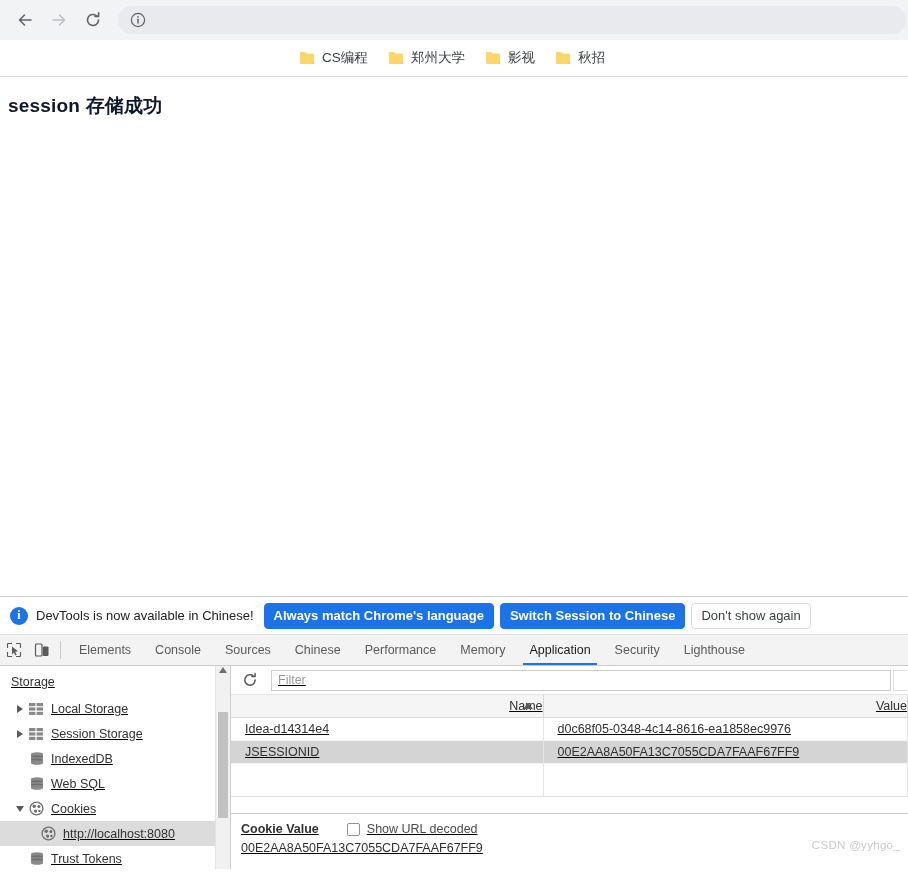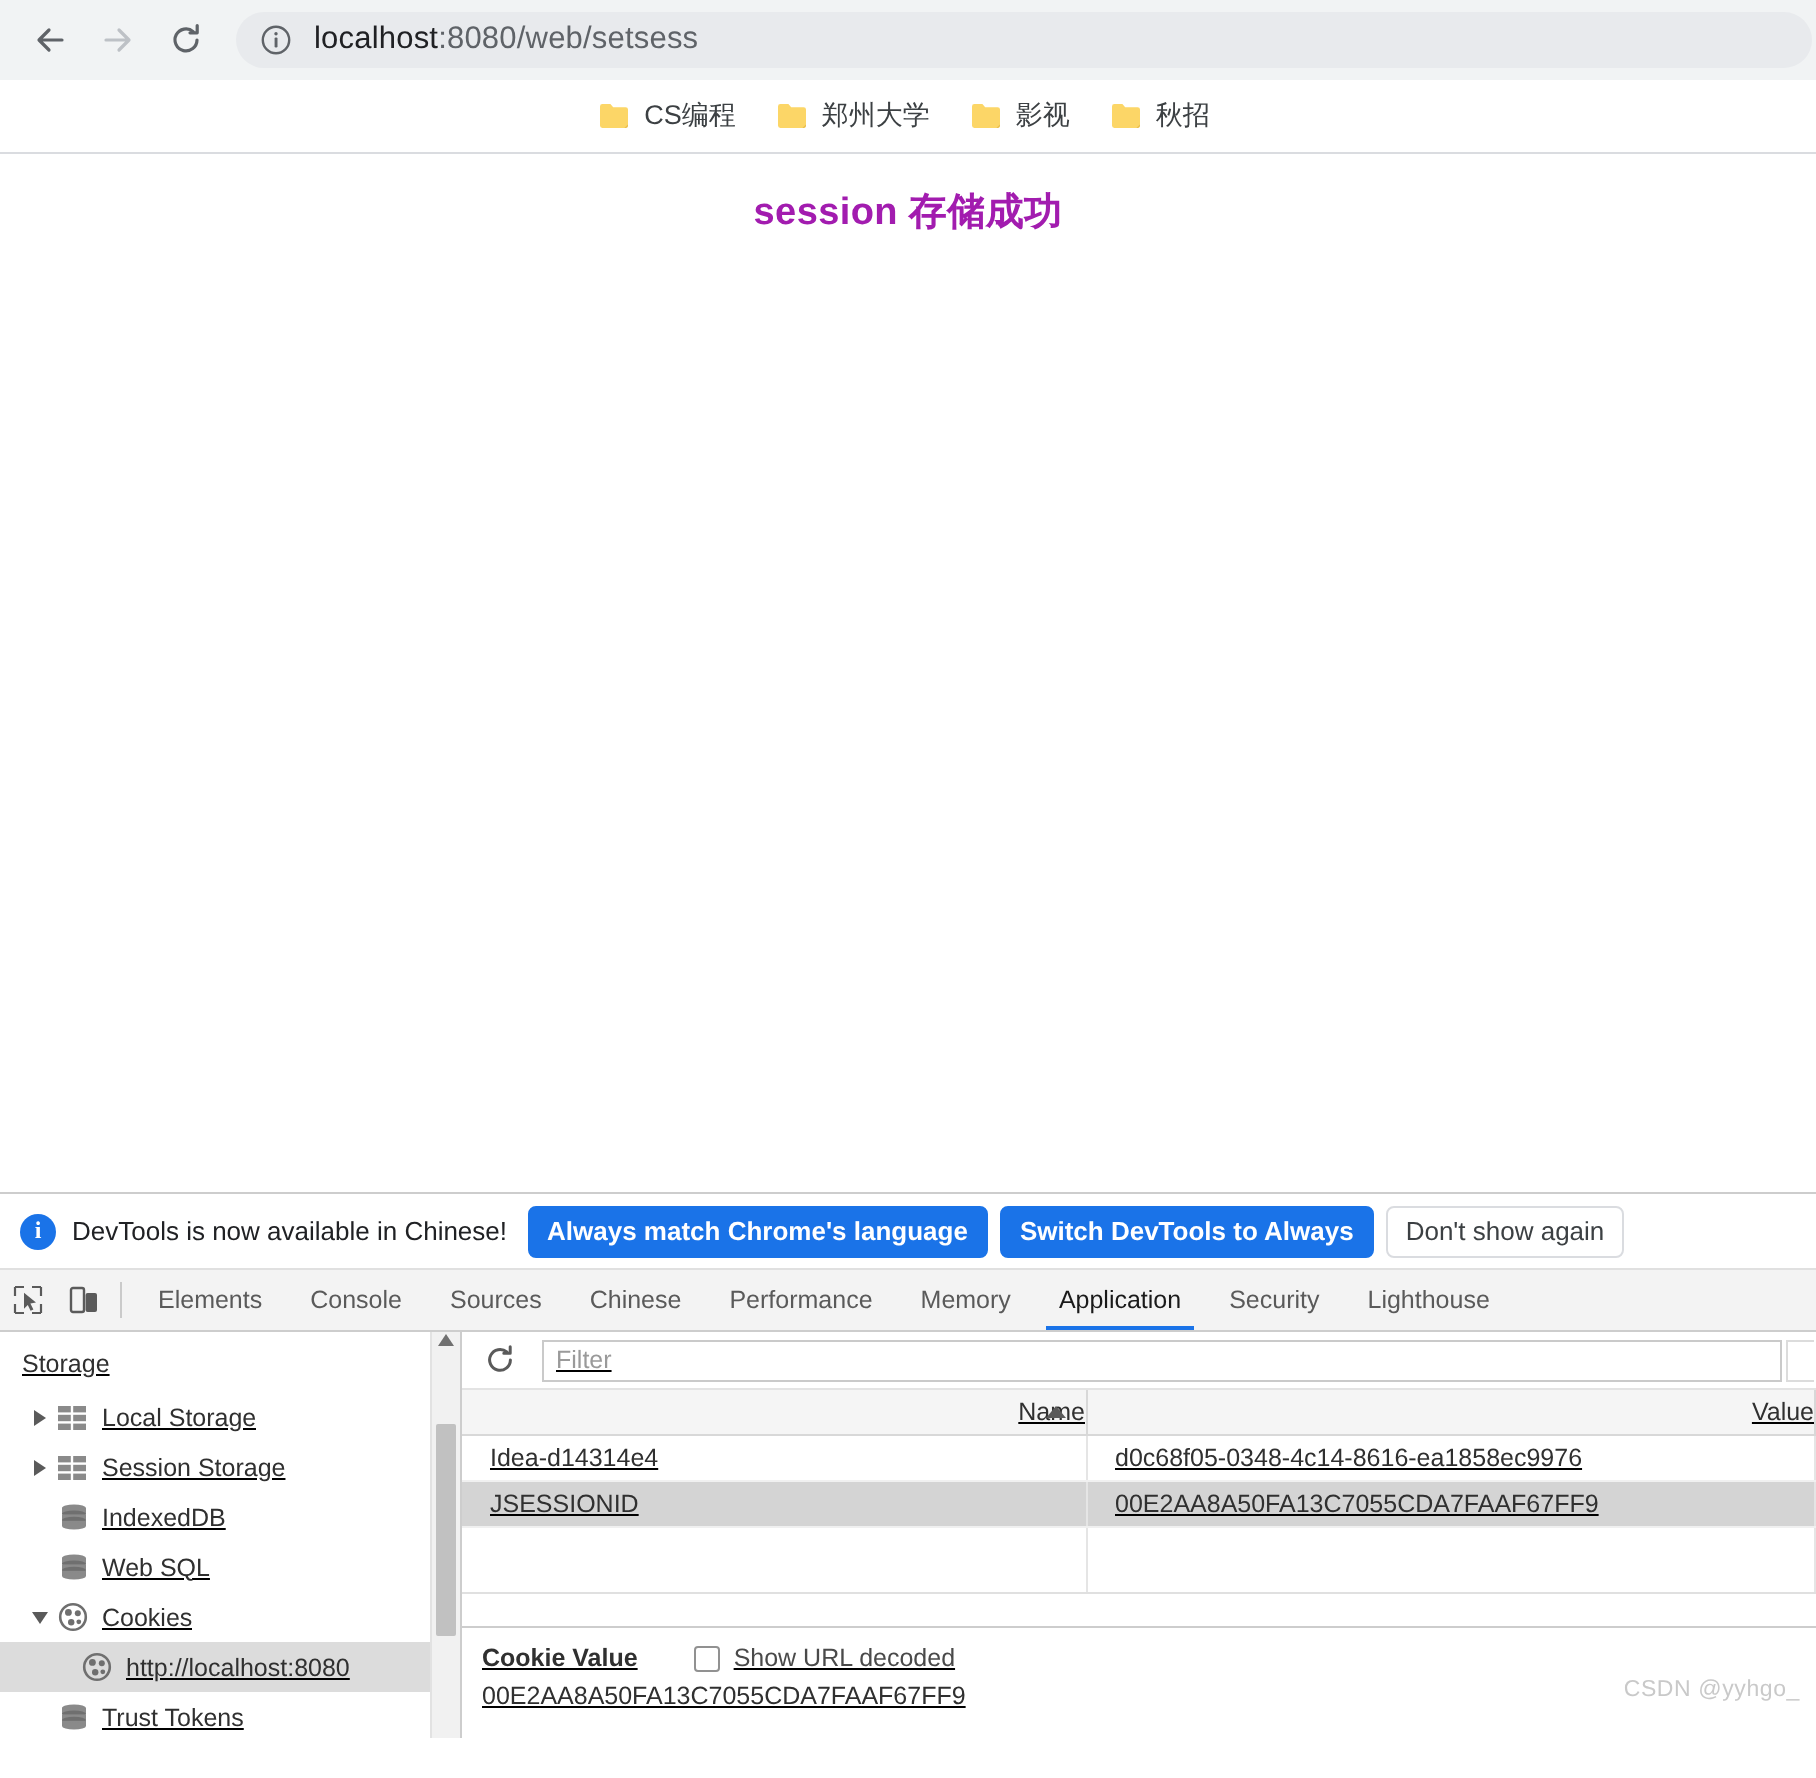--- a/index.html
+++ b/index.html
@@ -86,23 +86,22 @@
   
   .page-viewport {
     height: 519px;
     background: #ffffff;
     padding: 16px 8px 0 8px;
     overflow: hidden;
   }
   .page-heading {
     font-size: 19px;
     font-weight: bold;
-    color: #a21caf;
+    color: #0f172a;
     letter-spacing: 0.2px;
-    text-align: center;
   }
 
   
   .devtools {
     height: 273px;
     display: flex;
     flex-direction: column;
     border-top: 1px solid #cdcdcd;
     background: #ffffff;
   }
@@ -454,21 +453,20 @@
   </div>
 
   <div class="omnibox">
     <span class="info-circle">
       <svg width="16" height="16" viewBox="0 0 16 16">
         <circle cx="8" cy="8" r="6.6" fill="none" stroke="#5f6368" stroke-width="1.2"></circle>
         <circle cx="8" cy="4.9" r="0.85" fill="#5f6368"></circle>
         <rect x="7.3" y="6.7" width="1.45" height="5" rx="0.6" fill="#5f6368"></rect>
       </svg>
     </span>
-    <span class="url"><span class="host">localhost</span><span>:8080/web/setsess</span></span>
   </div>
 </div>
 
 <div class="bookmarks-bar">
   <div class="bookmark">
     <svg class="folder-ico" viewBox="0 0 16 14">
       <path d="M1 2.2 A1.2 1.2 0 0 1 2.2 1 H6.2 L7.6 2.6 H13.8 A1.2 1.2 0 0 1 15 3.8 V11.8 A1.2 1.2 0 0 1 13.8 13 H2.2 A1.2 1.2 0 0 1 1 11.8 Z" fill="#fcd667"></path>
       <path d="M13.2 13 L15 11.2 V11.8 A1.2 1.2 0 0 1 13.8 13 Z" fill="#e8bc4a"></path>
     </svg>
     <span class="bm-label">CS编程</span>
@@ -499,21 +497,21 @@
 <div class="page-viewport">
   <div class="page-heading">session 存储成功</div>
 </div>
 
 <div class="devtools">
 
   <div class="dt-banner">
     <div class="info-ico">i</div>
     <div class="banner-msg">DevTools is now available in Chinese!</div>
     <div class="banner-btn primary">Always match Chrome's language</div>
-    <div class="banner-btn primary">Switch DevTools to Always</div>
+    <div class="banner-btn primary">Switch Session to Chinese</div>
     <div class="banner-btn secondary">Don't show again</div>
   </div>
 
   <div class="dt-tabstrip">
     <div class="dt-toolbtn">
       <svg width="16" height="16" viewBox="0 0 16 16">
         <path d="M1.5 1.5 H6 M1.5 1.5 V6 M14.5 1.5 H10 M14.5 1.5 V6 M1.5 14.5 H6 M1.5 14.5 V10 M14.5 14.5 H10 M14.5 14.5 V10" fill="none" stroke="#5a5a5a" stroke-width="1.1"></path>
         <path d="M6 4.4 L12 9.3 L9.2 9.8 L10.7 12.7 L9.3 13.4 L7.9 10.5 L6 12.4 Z" fill="#5a5a5a"></path>
       </svg>
     </div>

